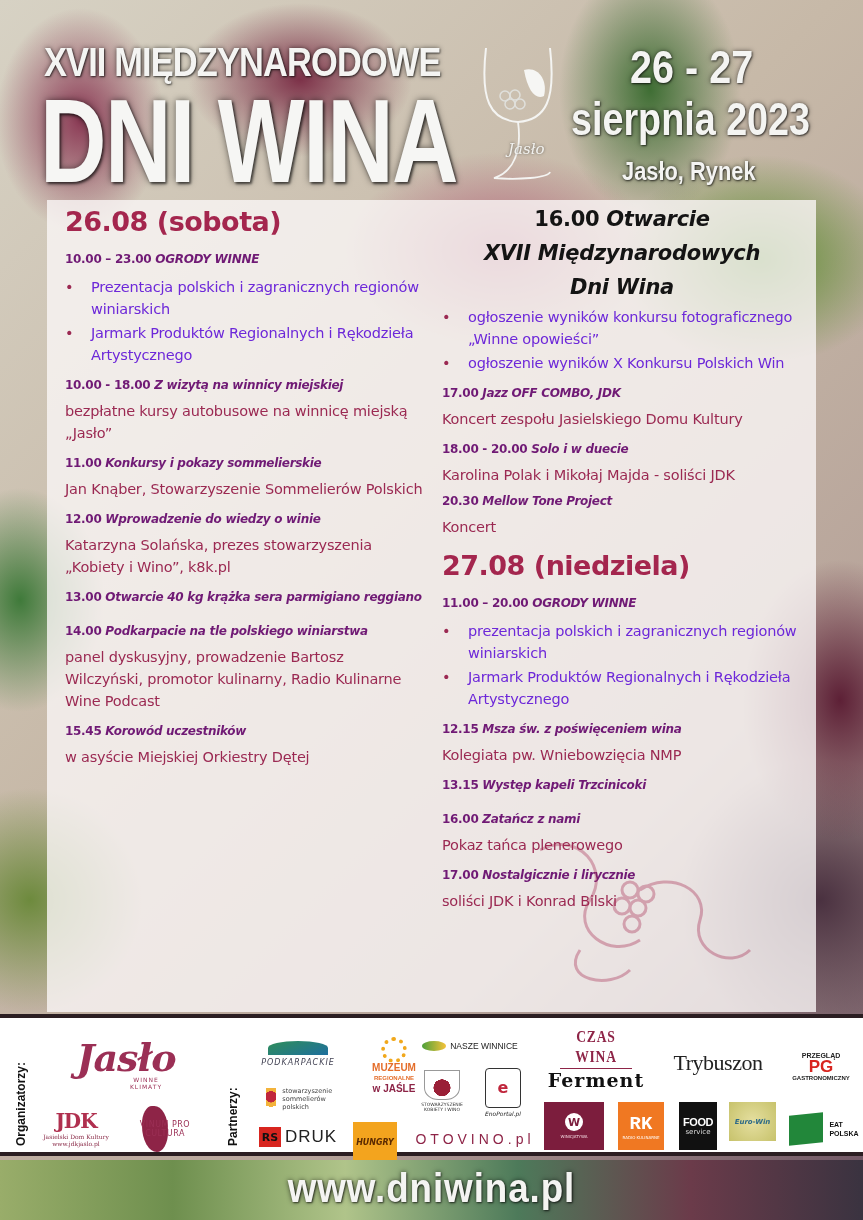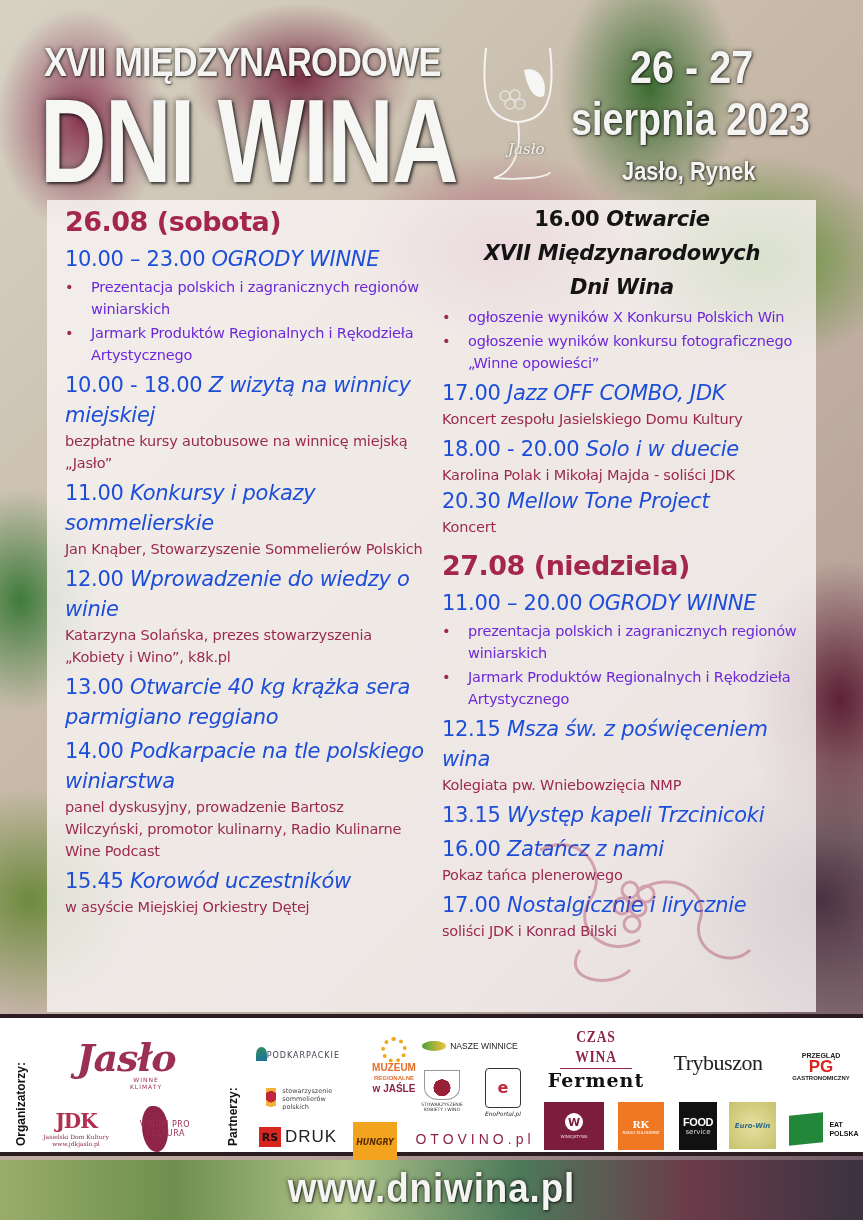--- a/index.html
+++ b/index.html
@@ -75,21 +75,21 @@
   .col { position: absolute; top: 0; }
   .col-left { left: 18px; width: 360px; }
   .col-right { left: 395px; width: 360px; }
 
   .day {
     font-family: "DejaVu Sans", sans-serif; font-weight: 700;
     font-size: 27px; color: #a4264e; line-height: 36px; letter-spacing: -0.5px;
   }
   .ev { margin-top: 4px; }
   .ev-title {
-    font-weight: 400; font-size: 21px; line-height: 30px; color: #1d4ed8; letter-spacing: -0.3px;
+    font-weight: 700; font-size: 12px; line-height: 30px; color: #701a75; letter-spacing: -0.3px;
   }
   .ev-title .time { font-style: normal; }
   .ev-title .name { font-style: italic; }
   .ev-desc {
     font-size: 14.5px; line-height: 22px; color: #9b2952; letter-spacing: -0.2px;
   }
   .ev-note { font-size: 8px; line-height: 14px; color: #9b2952; }
   ul.bul { list-style: none; margin-top: 2px; }
   ul.bul li {
     position: relative; padding-left: 26px;
@@ -117,21 +117,21 @@
   .logo { position: absolute; display: flex; align-items: center; justify-content: center; text-align: center; }
   .l-jaslo { left: 78px; top: 8px; width: 96px; height: 62px; }
   .l-jaslo .w { font-family: "DejaVu Serif", serif; font-style: italic; font-size: 38px; color: #9b2f55; font-weight: 700; letter-spacing: -1px; }
   .l-jaslo .s { position: absolute; left: 40px; top: 50px; font-size: 6px; color: #9b2f55; letter-spacing: 1px; }
   .l-jdk { left: 40px; top: 88px; width: 72px; height: 44px; flex-direction: column; }
   .l-jdk .w { font-family: "DejaVu Serif", serif; font-weight: 700; font-size: 20px; color: #b0304f; letter-spacing: -1px; }
   .l-jdk .s { font-family: "DejaVu Serif", serif; font-size: 6px; color: #8a2b48; }
   .l-vinum { left: 120px; top: 88px; width: 90px; height: 46px; }
   .l-vinum .shape { position: absolute; left: 22px; top: 0; width: 26px; height: 46px; background: #8e2447; border-radius: 40% 55% 45% 60%; }
   .l-vinum .w { position: relative; font-size: 8px; color: #9b2f55; letter-spacing: 0.5px; }
-  .l-podk { left: 256px; top: 18px; width: 84px; height: 36px; flex-direction: row; }
+  .l-podk { left: 256px; top: 18px; width: 84px; height: 36px; flex-direction: column; font-style: italic; }
   .l-podk .hill { width: 60px; height: 14px; background: linear-gradient(160deg, #2f8e59 0%, #1e6f9e 100%); border-radius: 60% 60% 0 0; }
   .l-podk .w { font-size: 8px; color: #445; letter-spacing: 1px; margin-top: 3px; }
   .l-somm { left: 266px; top: 66px; width: 80px; height: 30px; }
   .l-somm .g { width: 20px; height: 22px; background: radial-gradient(circle at 50% 40%, #c0263c 0 40%, #f3b33b 41% 70%, transparent 71%); margin-right: 6px; }
   .l-somm .w { font-size: 6.5px; color: #444; line-height: 8px; text-align: left; }
   .l-druk { left: 256px; top: 106px; width: 84px; height: 26px; }
   .l-druk .r { width: 22px; height: 20px; background: #d8251f; color: #111; font-size: 11px; font-weight: 700; display: flex; align-items: center; justify-content: center; }
   .l-druk .w { font-family: "Liberation Sans", sans-serif; font-size: 17px; color: #222; margin-left: 4px; letter-spacing: 1px; }
   .l-muzeum { left: 368px; top: 14px; width: 52px; height: 66px; flex-direction: column; }
   .l-muzeum .sun { width: 26px; height: 26px; border-radius: 50%; border: 4px dotted #f1a81c; }
@@ -149,27 +149,27 @@
   .l-eno .w { font-size: 6px; font-style: italic; color: #222; margin-top: 2px; }
   .l-otovino { left: 420px; top: 110px; width: 110px; height: 22px; font-family: "Liberation Sans", sans-serif; font-size: 14px; letter-spacing: 4px; color: #8e2447; }
   .l-czas { left: 556px; top: 16px; width: 80px; height: 28px; flex-direction: column; }
   .l-czas .w { font-family: "Liberation Serif", serif; font-weight: 700; font-size: 17px; color: #8e2447; letter-spacing: 1px; transform: scaleX(0.8); }
   .l-czas .s { width: 72px; border-top: 1px solid #8e2447; margin-top: 1px; }
   .l-ferment { left: 546px; top: 48px; width: 100px; height: 28px; font-family: "DejaVu Serif", serif; font-weight: 700; font-size: 19px; color: #111; letter-spacing: 1px; }
   .l-wina { left: 544px; top: 84px; width: 60px; height: 48px; background: #7c1d3d; flex-direction: column; }
   .l-wina .c { width: 18px; height: 18px; border-radius: 50%; background: #fff; color: #7c1d3d; font-size: 11px; font-weight: 700; display: flex; align-items: center; justify-content: center; }
   .l-wina .w { font-size: 4px; color: #f2d7df; margin-top: 3px; }
   .l-rk { left: 618px; top: 84px; width: 46px; height: 48px; background: #f07822; flex-direction: column; }
-  .l-rk .w { font-family: Liberation Serif, serif; font-weight: 700; font-size: 11px; color: #fff; }
+  .l-rk .w { font-family: Liberation Mono, monospace; font-weight: 700; font-size: 19px; color: #fff; }
   .l-rk .s { font-size: 4px; color: #fff; }
   .l-tryb { left: 664px; top: 30px; width: 108px; height: 30px; font-family: "Liberation Serif", serif; font-size: 22px; color: #222; letter-spacing: -0.5px; }
   .l-food { left: 679px; top: 84px; width: 38px; height: 48px; background: #111; flex-direction: column; }
   .l-food .w { font-family: "Liberation Sans", sans-serif; font-weight: 700; font-size: 11px; color: #fff; line-height: 11px; letter-spacing: -0.5px; }
   .l-food .s { font-size: 7px; color: #ddd; }
-  .l-euro { left: 729px; top: 84px; width: 47px; height: 47px; background: radial-gradient(circle, #e5dfa0 0%, #c7c26b 100%); font-size: 7px; font-style: italic; color: #2d6a88; font-weight: 700; }
+  .l-euro { left: 729px; top: 84px; width: 47px; height: 39px; background: radial-gradient(circle, #e5dfa0 0%, #c7c26b 100%); font-size: 7px; font-style: italic; color: #2d6a88; font-weight: 700; }
   .l-pg { left: 784px; top: 28px; width: 74px; height: 40px; flex-direction: column; }
   .l-pg .a { font-family: "Liberation Sans", sans-serif; font-size: 7px; color: #222; font-weight: 700; }
   .l-pg .b { font-family: "Liberation Sans", sans-serif; font-size: 17px; color: #d8251f; font-weight: 700; line-height: 16px; }
   .l-pg .c { font-family: "Liberation Sans", sans-serif; font-size: 6px; color: #222; font-weight: 700; }
   .l-eat { left: 788px; top: 94px; width: 72px; height: 34px; }
   .l-eat .flag { width: 34px; height: 30px; background: #22873a; transform: skewY(-6deg); margin-right: 6px; }
   .l-eat .w { font-family: "Liberation Sans", sans-serif; font-weight: 700; font-size: 7px; color: #111; line-height: 9px; text-align: left; }
 
   
   .footer {
@@ -252,22 +252,22 @@
     </div>
   </div>
 
   <div class="col col-right">
     <div class="center-title" style="margin-top:2px">
       <div><span class="time">16.00</span> <span>Otwarcie</span></div>
       <div>XVII Międzynarodowych</div>
       <div>Dni Wina</div>
     </div>
     <ul class="bul">
+      <li>ogłoszenie wyników konkursu fotograficznego „Winne opowieści”</li>
       <li>ogłoszenie wyników X Konkursu Polskich Win</li>
-      <li>ogłoszenie wyników konkursu fotograficznego „Winne opowieści”</li>
     </ul>
 
     <div class="ev">
       <div class="ev-title"><span class="time">17.00</span> <span class="name">Jazz OFF COMBO, JDK</span></div>
       <div class="ev-desc">Koncert zespołu Jasielskiego Domu Kultury</div>
     </div>
 
     <div class="ev">
       <div class="ev-title"><span class="time">18.00 - 20.00</span> <span class="name">Solo i w duecie</span></div>
       <div class="ev-desc">Karolina Polak i Mikołaj Majda - soliści JDK</div>

